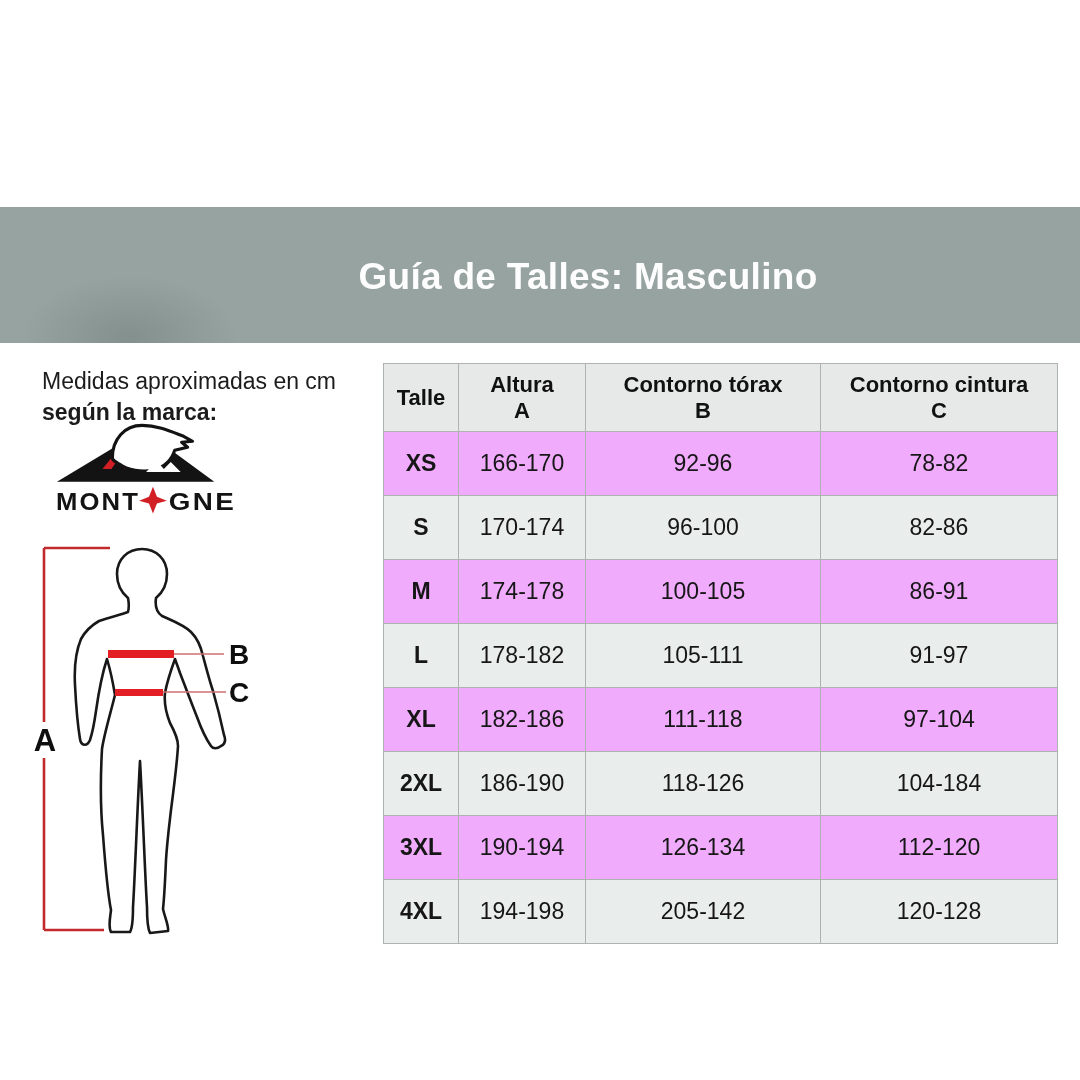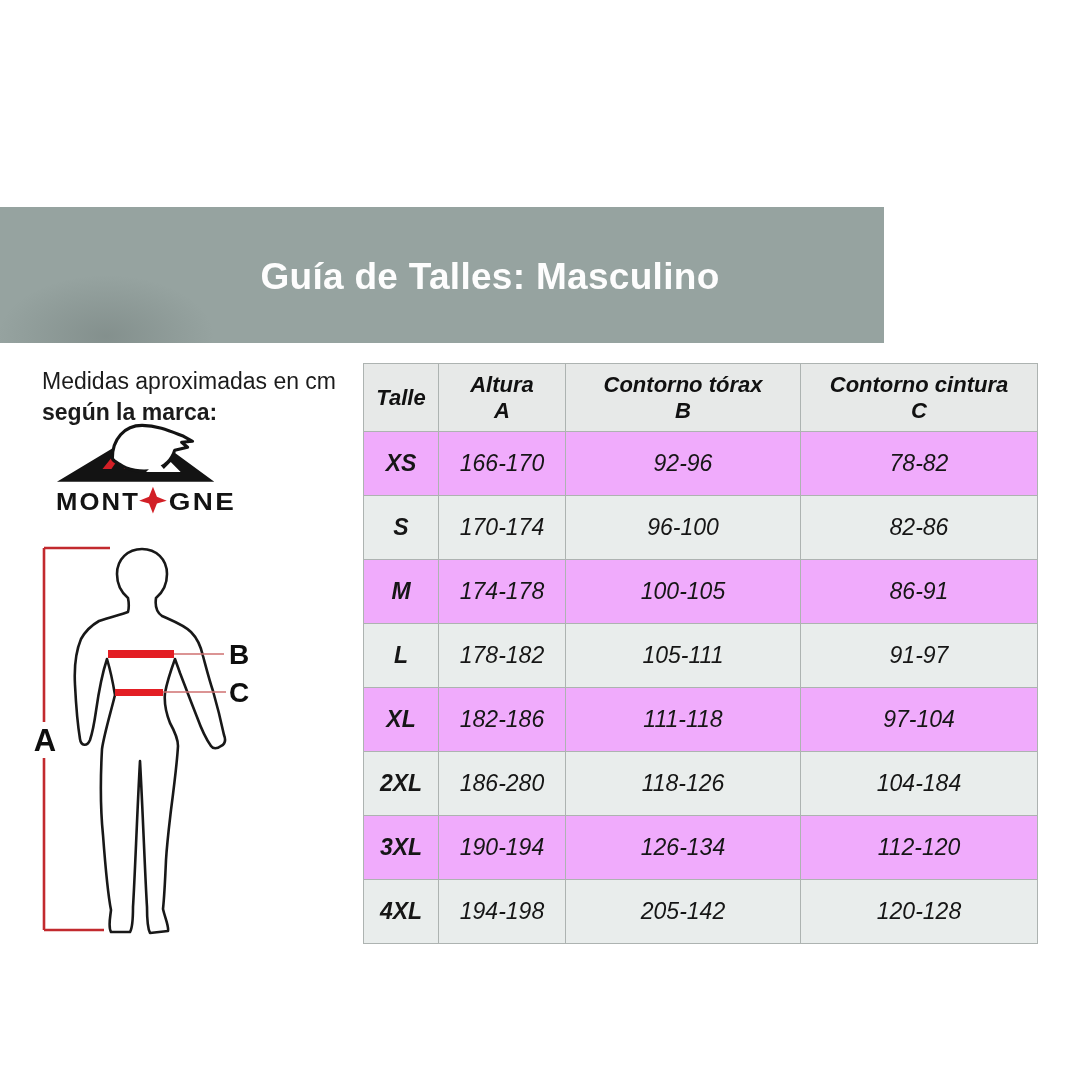--- a/index.html
+++ b/index.html
@@ -8,42 +8,42 @@
     background:#ffffff;
     font-family:"Liberation Sans","DejaVu Sans",sans-serif;
     color:#141414;
     position:relative;
     overflow:hidden;
   }
   .canvas { position:absolute; left:0; top:0; width:1080px; height:1080px; background:#fff; }
 
   
   .band {
-    position:absolute; left:0; top:207px; width:884px; height:136px;
+    position:absolute; left:0; top:207px; width:1080px; height:136px;
     background-color:#96a3a0;
     background-image:radial-gradient(ellipse 150px 85px at 12% 95%, rgba(66,76,74,0.22), rgba(66,76,74,0) 72%);
   }
   .band .title {
     margin:0; height:136px; line-height:139px;
     text-align:center; padding-left:96px;
     font-size:37px; font-weight:bold; color:#fdfdfd; letter-spacing:0.3px;
   }
 
   
   .intro { position:absolute; left:42px; top:366px; font-size:23px; line-height:31px; color:#1b1b1b; }
   .intro .bold { font-weight:bold; }
 
   
   .logo    { position:absolute; left:55px; top:416px; }
   .diagram { position:absolute; left:30px; top:535px; }
 
   
   table.sizes {
-    position:absolute; left:363px; top:363px;
-    border-collapse:collapse; table-layout:fixed;font-style:italic;
+    position:absolute; left:383px; top:363px;
+    border-collapse:collapse; table-layout:fixed;
   }
   table.sizes th, table.sizes td {
     border:1.6px solid #adb3b1;
     text-align:center; vertical-align:middle;
     padding:0; overflow:hidden;
   }
   table.sizes thead th {
     background:#e7e9e8; height:67px;
     font-size:22px; font-weight:bold; line-height:26px; color:#111;
   }
@@ -202,21 +202,21 @@
         <td>91-97</td>
       </tr>
       <tr>
         <td class="size-col">XL</td>
         <td>182-186</td>
         <td>111-118</td>
         <td>97-104</td>
       </tr>
       <tr>
         <td class="size-col">2XL</td>
-        <td>186-280</td>
+        <td>186-190</td>
         <td>118-126</td>
         <td>104-184</td>
       </tr>
       <tr>
         <td class="size-col">3XL</td>
         <td>190-194</td>
         <td>126-134</td>
         <td>112-120</td>
       </tr>
       <tr>

